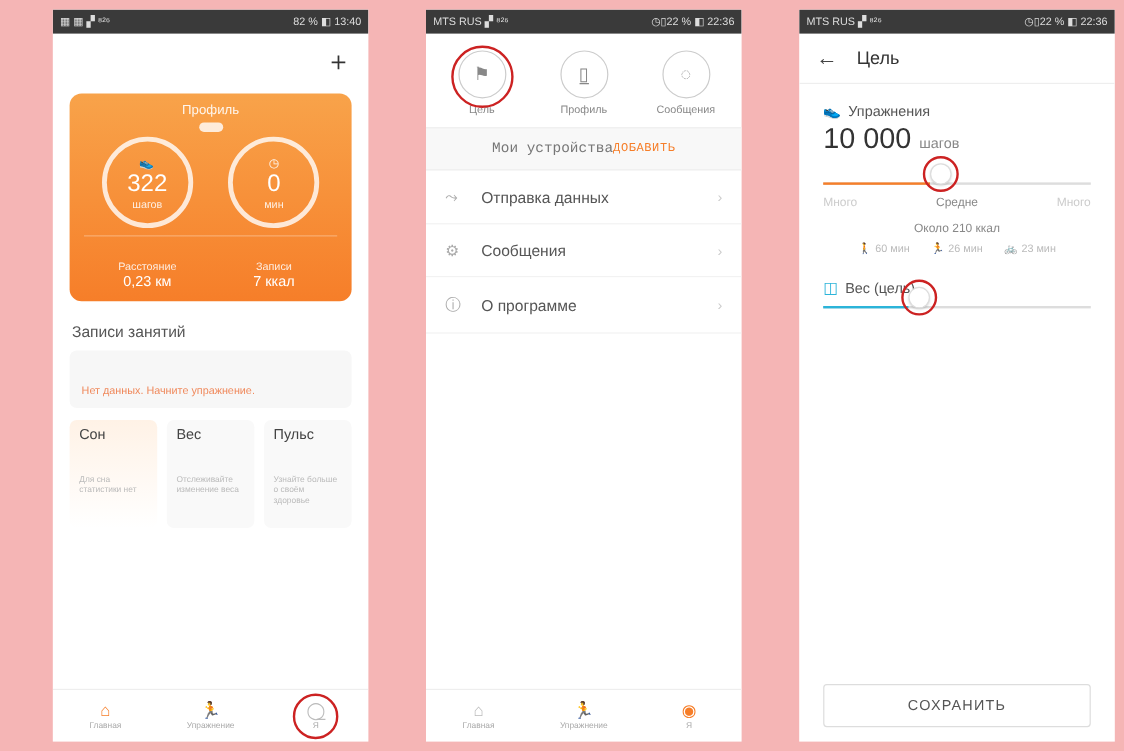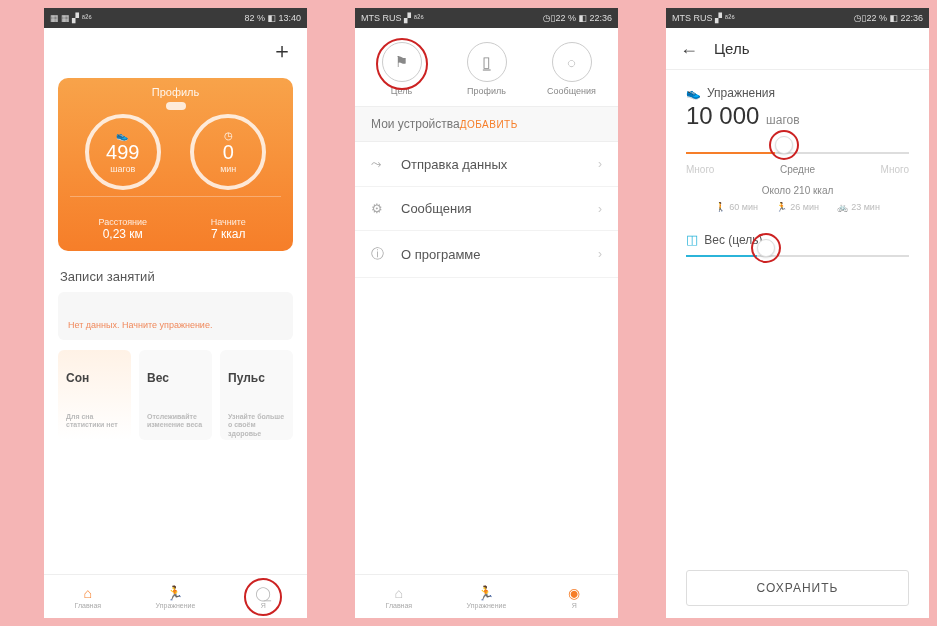--- a/index.html
+++ b/index.html
@@ -59,21 +59,21 @@
   .stat { flex: 1; text-align: center; }
   .stat .lbl { font-size: 9px; opacity: .85; }
   .stat .val { font-size: 12px; font-weight: 500; }
   .sec-title { padding: 14px 16px 8px; color: #555; font-size: 13px; }
   .activity-card {
     margin: 0 14px 10px; background: #f7f7f7; border-radius: 6px;
     padding: 10px; min-height: 48px; font-size: 9px; color: #f08a5d;
     display: flex; align-items: flex-end;
   }
   .tiles { display: flex; gap: 8px; padding: 0 14px; }
-  .tile { flex: 1; background: #f9f9f9; border-radius: 6px; padding: 21px 8px; height: 90px; font-weight: bold; }
+  .tile { flex: 1; background: #f9f9f9; border-radius: 6px; padding: 5px 8px; height: 90px; }
   .tile .th { font-size: 12px; color: #444; }
   .tile .ts { font-size: 7px; color: #bbb; margin-top: 28px; line-height: 1.2; }
   .tile.sleep { background: linear-gradient(180deg, #fff2e6 0%, #fff 100%); }
 
   .bottom-nav {
     height: 44px; border-top: 1px solid #eee;
     display: flex; align-items: center;
   }
   .nav-item { flex: 1; text-align: center; position: relative; }
   .nav-item .ni-ico { font-size: 14px; color: #bbb; }
@@ -91,23 +91,23 @@
   }
   .s2-icon { flex: 1; text-align: center; position: relative; }
   .s2-circ {
     width: 40px; height: 40px; margin: 0 auto 4px;
     border: 1px solid #ccc; border-radius: 50%;
     display: flex; align-items: center; justify-content: center;
     font-size: 15px; color: #888;
   }
   .s2-icon .lbl { font-size: 9px; color: #888; }
   .s2-section {
-    display: flex; justify-content: flex-start; align-items: center;
+    display: flex; justify-content: center; align-items: center;
     padding: 10px 16px; background: #f8f8f8; border-top: 1px solid #eee;
-    border-bottom: 1px solid #eee; font-size: 12px; color: #777;
+    border-bottom: 1px solid #eee; font-size: 12px; color: #777; font-family: Liberation Mono, monospace;
   }
   .s2-add { color: #f67e29; font-size: 10px; letter-spacing: .5px; }
   .s2-row {
     display: flex; align-items: center; padding: 14px 16px;
     border-bottom: 1px solid #f2f2f2; font-size: 13px; color: #555; gap: 14px;
   }
   .s2-row .chev { margin-left: auto; color: #ccc; font-size: 12px; }
   .s2-row .ico { width: 16px; color: #aaa; font-size: 13px; }
 
   
@@ -162,36 +162,36 @@
   <div class="content">
     <div class="s1-top">
       <span class="plus">＋</span>
     </div>
     <div class="orange-card">
       <div class="card-title">Профиль</div>
       <div class="pill"></div>
       <div class="rings">
         <div class="ring">
           <span class="ico">👟</span>
-          <span class="big">499</span>
+          <span class="big">322</span>
           <span class="small">шагов</span>
         </div>
         <div class="ring">
           <span class="ico">◷</span>
           <span class="big">0</span>
           <span class="small">мин</span>
         </div>
       </div>
       <div class="stats-row">
         <div class="stat">
           <div class="lbl">Расстояние</div>
           <div class="val">0,23 км</div>
         </div>
         <div class="stat">
-          <div class="lbl">Начните</div>
+          <div class="lbl">Записи</div>
           <div class="val">7 ккал</div>
         </div>
       </div>
     </div>
     <div class="sec-title">Записи занятий</div>
     <div class="activity-card">
       <span>Нет данных. Начните упражнение.</span>
     </div>
     <div class="tiles">
       <div class="tile sleep">

